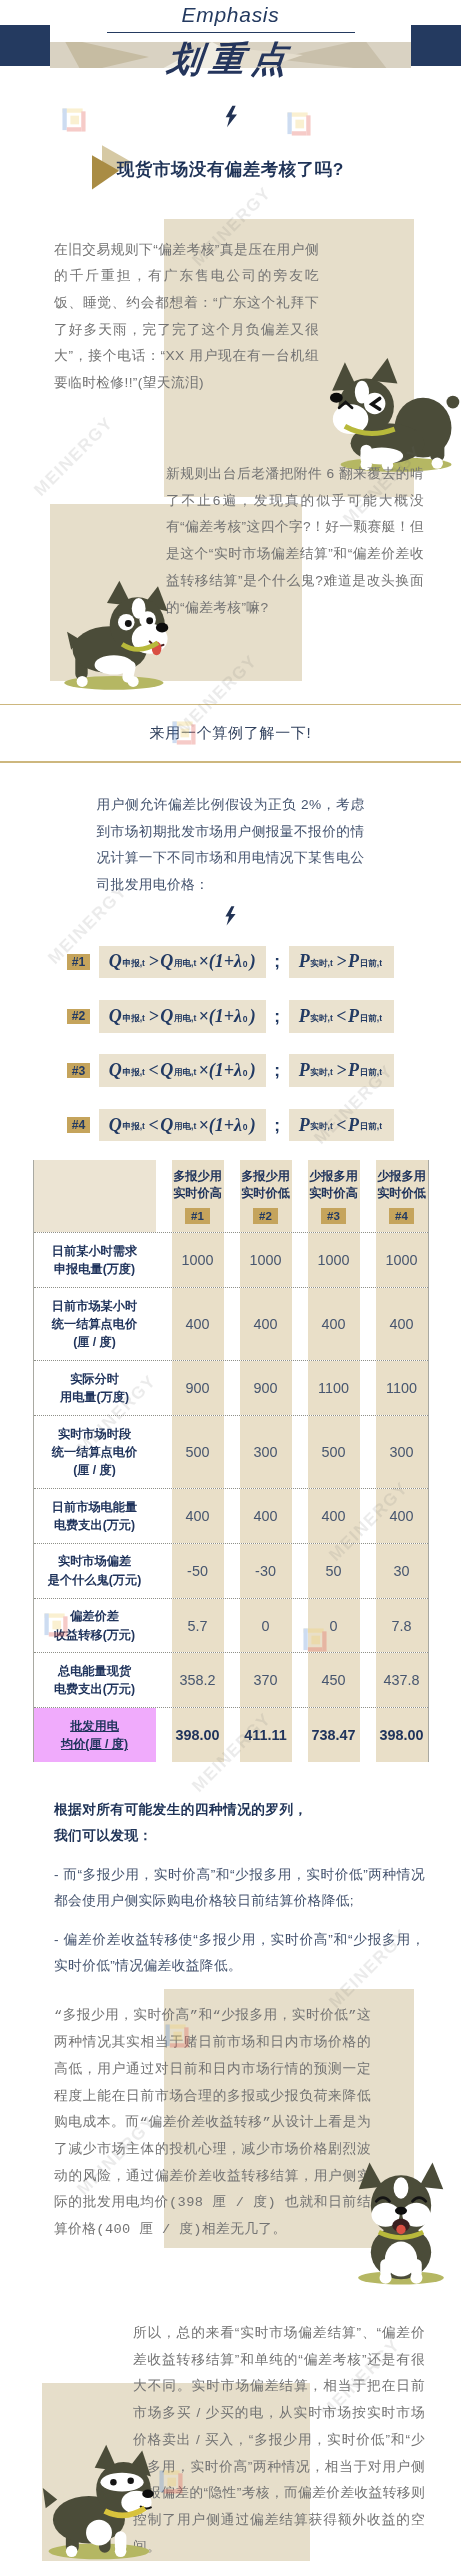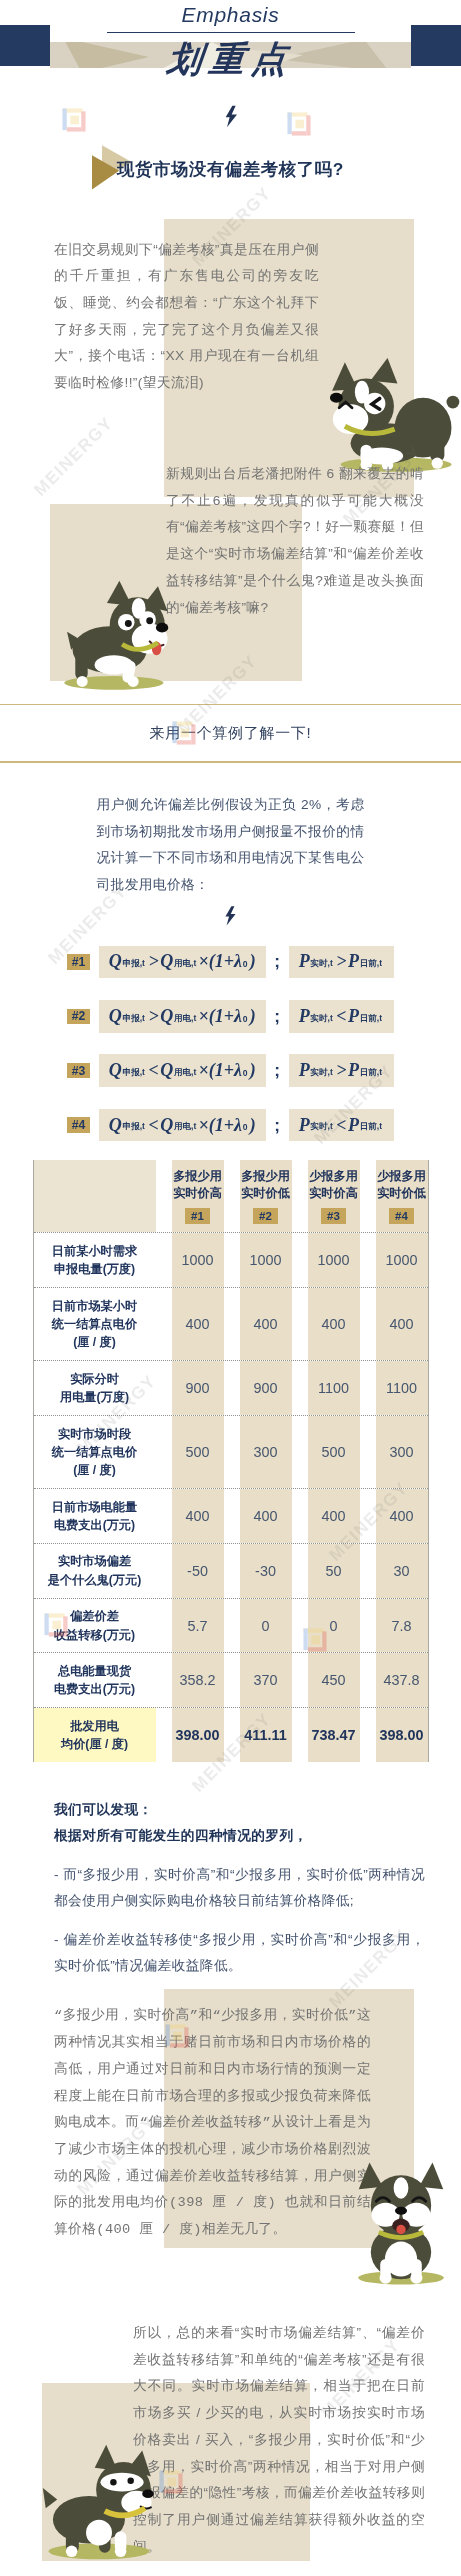--- a/index.html
+++ b/index.html
@@ -51,21 +51,21 @@
 
   
   .pricing-table{width:394px;margin:0 auto;border-left:1.4px solid #a9a9a2;border-right:1.4px solid #a9a9a2;}
   .t-row{display:grid;grid-template-columns:122px 1fr 1fr 1fr 1fr;column-gap:16px;border-bottom:1.4px dotted #8f9089;}
   .t-row:last-child{border-bottom:none;}
   .th{background:#e9dfc8;text-align:center;font-weight:bold;color:#20345c;font-size:12.2px;line-height:1.4;padding:8.6px 1.4px 7.2px;}
   .th-corner{background:#ece4d3;}
   .tag{display:inline-block;margin-top:5.8px;background:#c5a45c;padding:0 5.8px;font-size:11.5px;color:#223a63;}
   .lbl{display:flex;flex-direction:column;align-items:center;justify-content:center;text-align:center;font-weight:bold;color:#20345c;font-size:12.2px;line-height:1.5;padding:8.6px 1.4px;white-space:pre-line;background:#ffffff;}
   .val{display:flex;align-items:center;justify-content:center;background:#e9dfc8;color:#47566f;font-size:14.4px;}
-  .t-row.last .lbl{background:#fef9c3;}
+  .t-row.last .lbl{background:#f0abfc;text-decoration:underline;}
   .t-row.last .val{font-weight:bold;color:#20345c;}
 
   
   .findings{margin:35px 0 0 54px;width:371px;font-size:13.7px;line-height:1.9;color:#44536e;letter-spacing:0.4px;}
   .findings .lead{font-weight:bold;color:#1f3357;}
   .findings .bullet{margin-top:13px;text-align:justify;}
   .block-d .body-text{z-index:2;}
 
   
   .wm-layer{position:absolute;inset:0;pointer-events:none;z-index:4;}
@@ -352,22 +352,22 @@
       <div class="lbl">批发用电
 均价(厘 / 度)</div>
       <div class="val">398.00</div>
       <div class="val">411.11</div>
       <div class="val">738.47</div>
       <div class="val">398.00</div>
     </div>
   </div>
 
   <div class="findings z1">
+    <div class="lead">根据对所有可能发生的四种情况的罗列，</div>
     <div class="lead">我们可以发现：</div>
-    <div class="lead">根据对所有可能发生的四种情况的罗列，</div>
     <div class="bullet">- 而“多报少用，实时价高”和“少报多用，实时价低”两种情况都会使用户侧实际购电价格较日前结算价格降低;</div>
     <div class="bullet">- 偏差价差收益转移使“多报少用，实时价高”和“少报多用，实时价低”情况偏差收益降低。</div>
   </div>
 
   <div class="block-c z1">
     <div class="panel" style="left:164px;top:5.8px;width:250px;height:259px;"></div>
     <div class="body-text" style="left:54px;top:20px;width:317px;">“多报少用，实时价高”和“少报多用，实时价低”这两种情况其实相当于赌日前市场和日内市场价格的高低，用户通过对日前和日内市场行情的预测一定程度上能在日前市场合理的多报或少报负荷来降低购电成本。而“偏差价差收益转移”从设计上看是为了减少市场主体的投机心理，减少市场价格剧烈波动的风险，通过偏差价差收益转移结算，用户侧实际的批发用电均价(398 厘 / 度) 也就和日前结算价格(400 厘 / 度)相差无几了。</div>
     <div class="dog" style="right:2.9px;top:173px;width:114px;">
       <svg width="114" height="131" viewBox="0 0 170 192">
         <ellipse cx="85" cy="180" rx="64" ry="10" fill="#b5b763"></ellipse>

